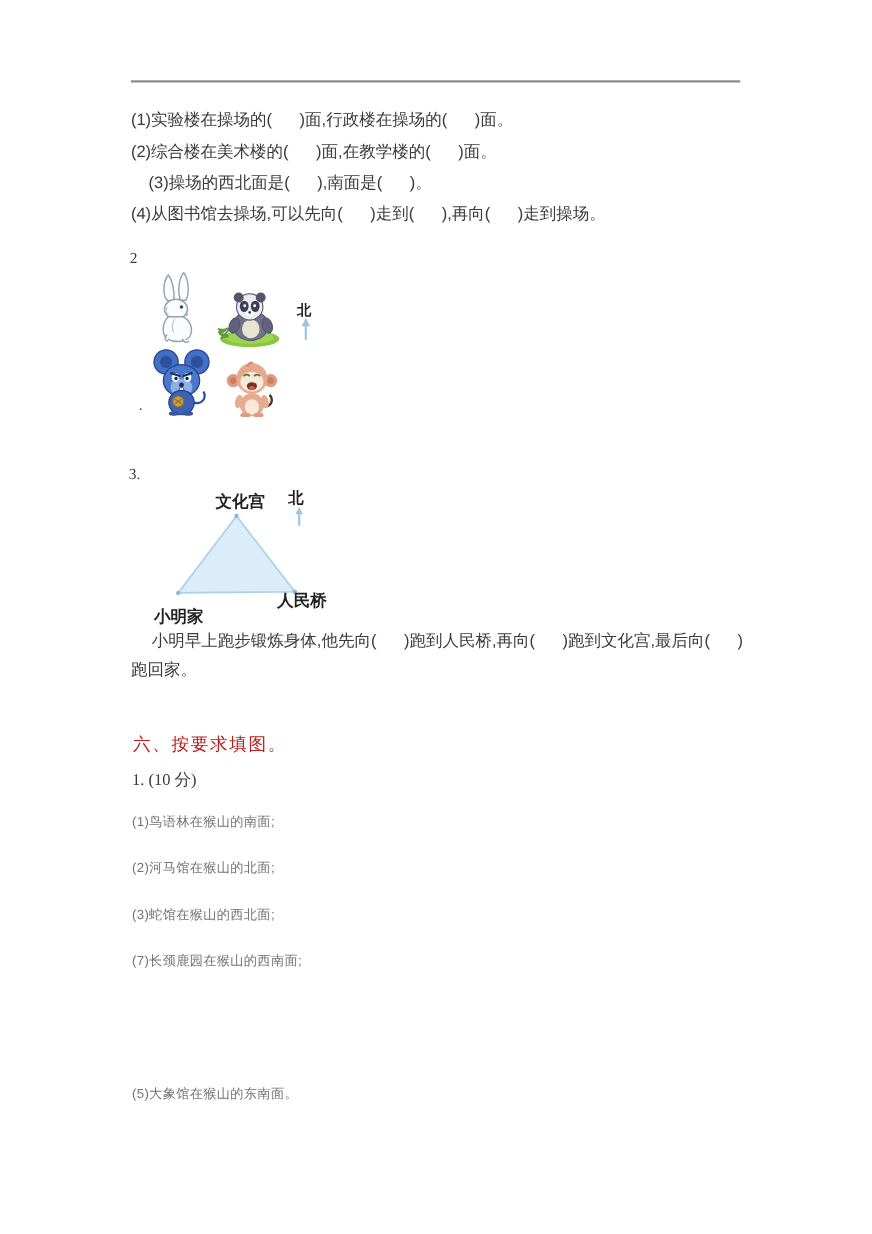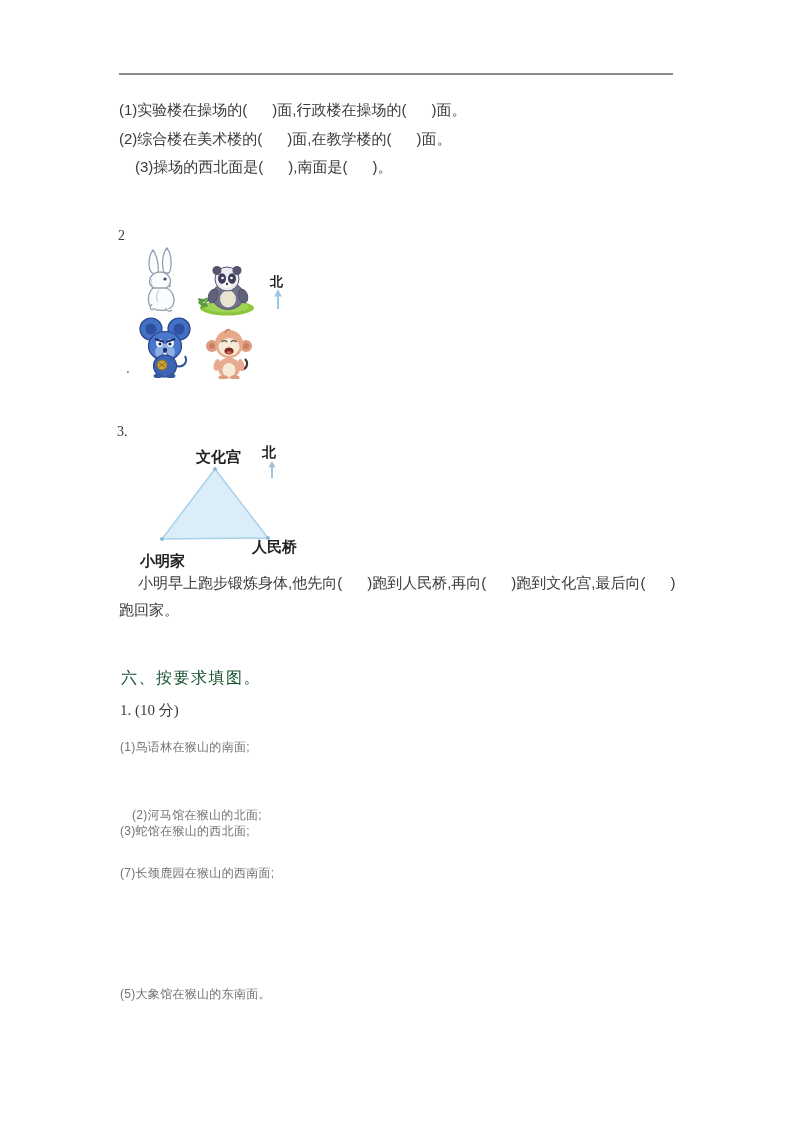--- a/index.html
+++ b/index.html
@@ -5,35 +5,36 @@
   html,body { margin:0; padding:0; background:#ffffff; }
   .page {
     position:relative; width:753px; height:1122px; background:#ffffff;
     font-family:"Liberation Sans", sans-serif; color:#3a3a3a; overflow:hidden;
   }
   .abs { position:absolute; }
   .line { position:absolute; white-space:pre; font-size:15px; line-height:1.25; color:#3a3a3a; }
   .serif { font-family:"Liberation Serif", serif; }
   .kai { font-family:"Liberation Serif", serif; font-weight:bold; color:#222; }
   .item { font-size:12px; color:#737373; letter-spacing:0.3px; }
-  .heading6 { font-family:"Liberation Serif", serif; font-size:16px; letter-spacing:1.5px; color:#14532d;text-align:right; }
+  .heading6 { font-family:"Liberation Serif", serif; font-size:16px; letter-spacing:1.5px; color:#b91c1c;text-align:right; }
   .north { font-size:13px; color:#222; font-weight:bold; }
   .divider { position:absolute; left:119px; top:73px; width:554px; height:2px; background:#8a8a8a; }
   svg { display:block; }
 </style>
 </head>
 <body>
 
 <div class="page">
 
   <div class="divider"></div>
 
   <div class="line" style="left:119px; top:101px;">(1)实验楼在操场的(      )面,行政楼在操场的(      )面。</div>
   <div class="line" style="left:119px; top:130px;">(2)综合楼在美术楼的(      )面,在教学楼的(      )面。</div>
   <div class="line" style="left:119px; top:158px;margin-left:16px;">(3)操场的西北面是(      ),南面是(      )。</div>
+  <div class="line" style="left:119px; top:186px;">(4)从图书馆去操场,可以先向(      )走到(      ),再向(      )走到操场。</div>
 
   <div class="line serif" style="left:118px; top:227px; font-size:14px;">2</div>
 
   <div class="abs" style="left:139px; top:246px;">
     <svg width="48" height="66" viewBox="0 0 48 66">
       <g stroke="#93a0b4" stroke-width="1.3" fill="#fbfcfe">
         <path d="M15,28 C8,26 9,10 14,4 C18,9 20,20 19,27 Z"></path>
         <path d="M25,27 C22,18 24,6 28,2 C33,8 33,22 30,27 Z"></path>
         <ellipse cx="21" cy="35" rx="10.5" ry="9"></ellipse>
         <path d="M14,42 C8,48 8,58 13,62 C20,66 31,65 34,59 C37,52 33,44 27,42 Z"></path>
@@ -159,18 +160,18 @@
     </svg>
   </div>
 
   <div class="line" style="left:138px; top:574px;">小明早上跑步锻炼身体,他先向(      )跑到人民桥,再向(      )跑到文化宫,最后向(      )</div>
   <div class="line" style="left:119px; top:601px;">跑回家。</div>
 
   <div class="line heading6" style="left:121px; top:668px;">六、按要求填图。</div>
   <div class="line serif" style="left:120px; top:701px; font-size:15px;">1. (10 分)</div>
 
   <div class="line item" style="left:120px; top:740px;">(1)鸟语林在猴山的南面;</div>
-  <div class="line item" style="left:132px; top:782px;margin-top:26px;">(2)河马馆在猴山的北面;</div>
+  <div class="line item" style="left:120px; top:782px;">(2)河马馆在猴山的北面;</div>
   <div class="line item" style="left:120px; top:824px;">(3)蛇馆在猴山的西北面;</div>
   <div class="line item" style="left:120px; top:866px;">(7)长颈鹿园在猴山的西南面;</div>
   <div class="line item" style="left:120px; top:939px;margin-top:48px;">(5)大象馆在猴山的东南面。</div>
 
 </div>
 
 </body></html>

